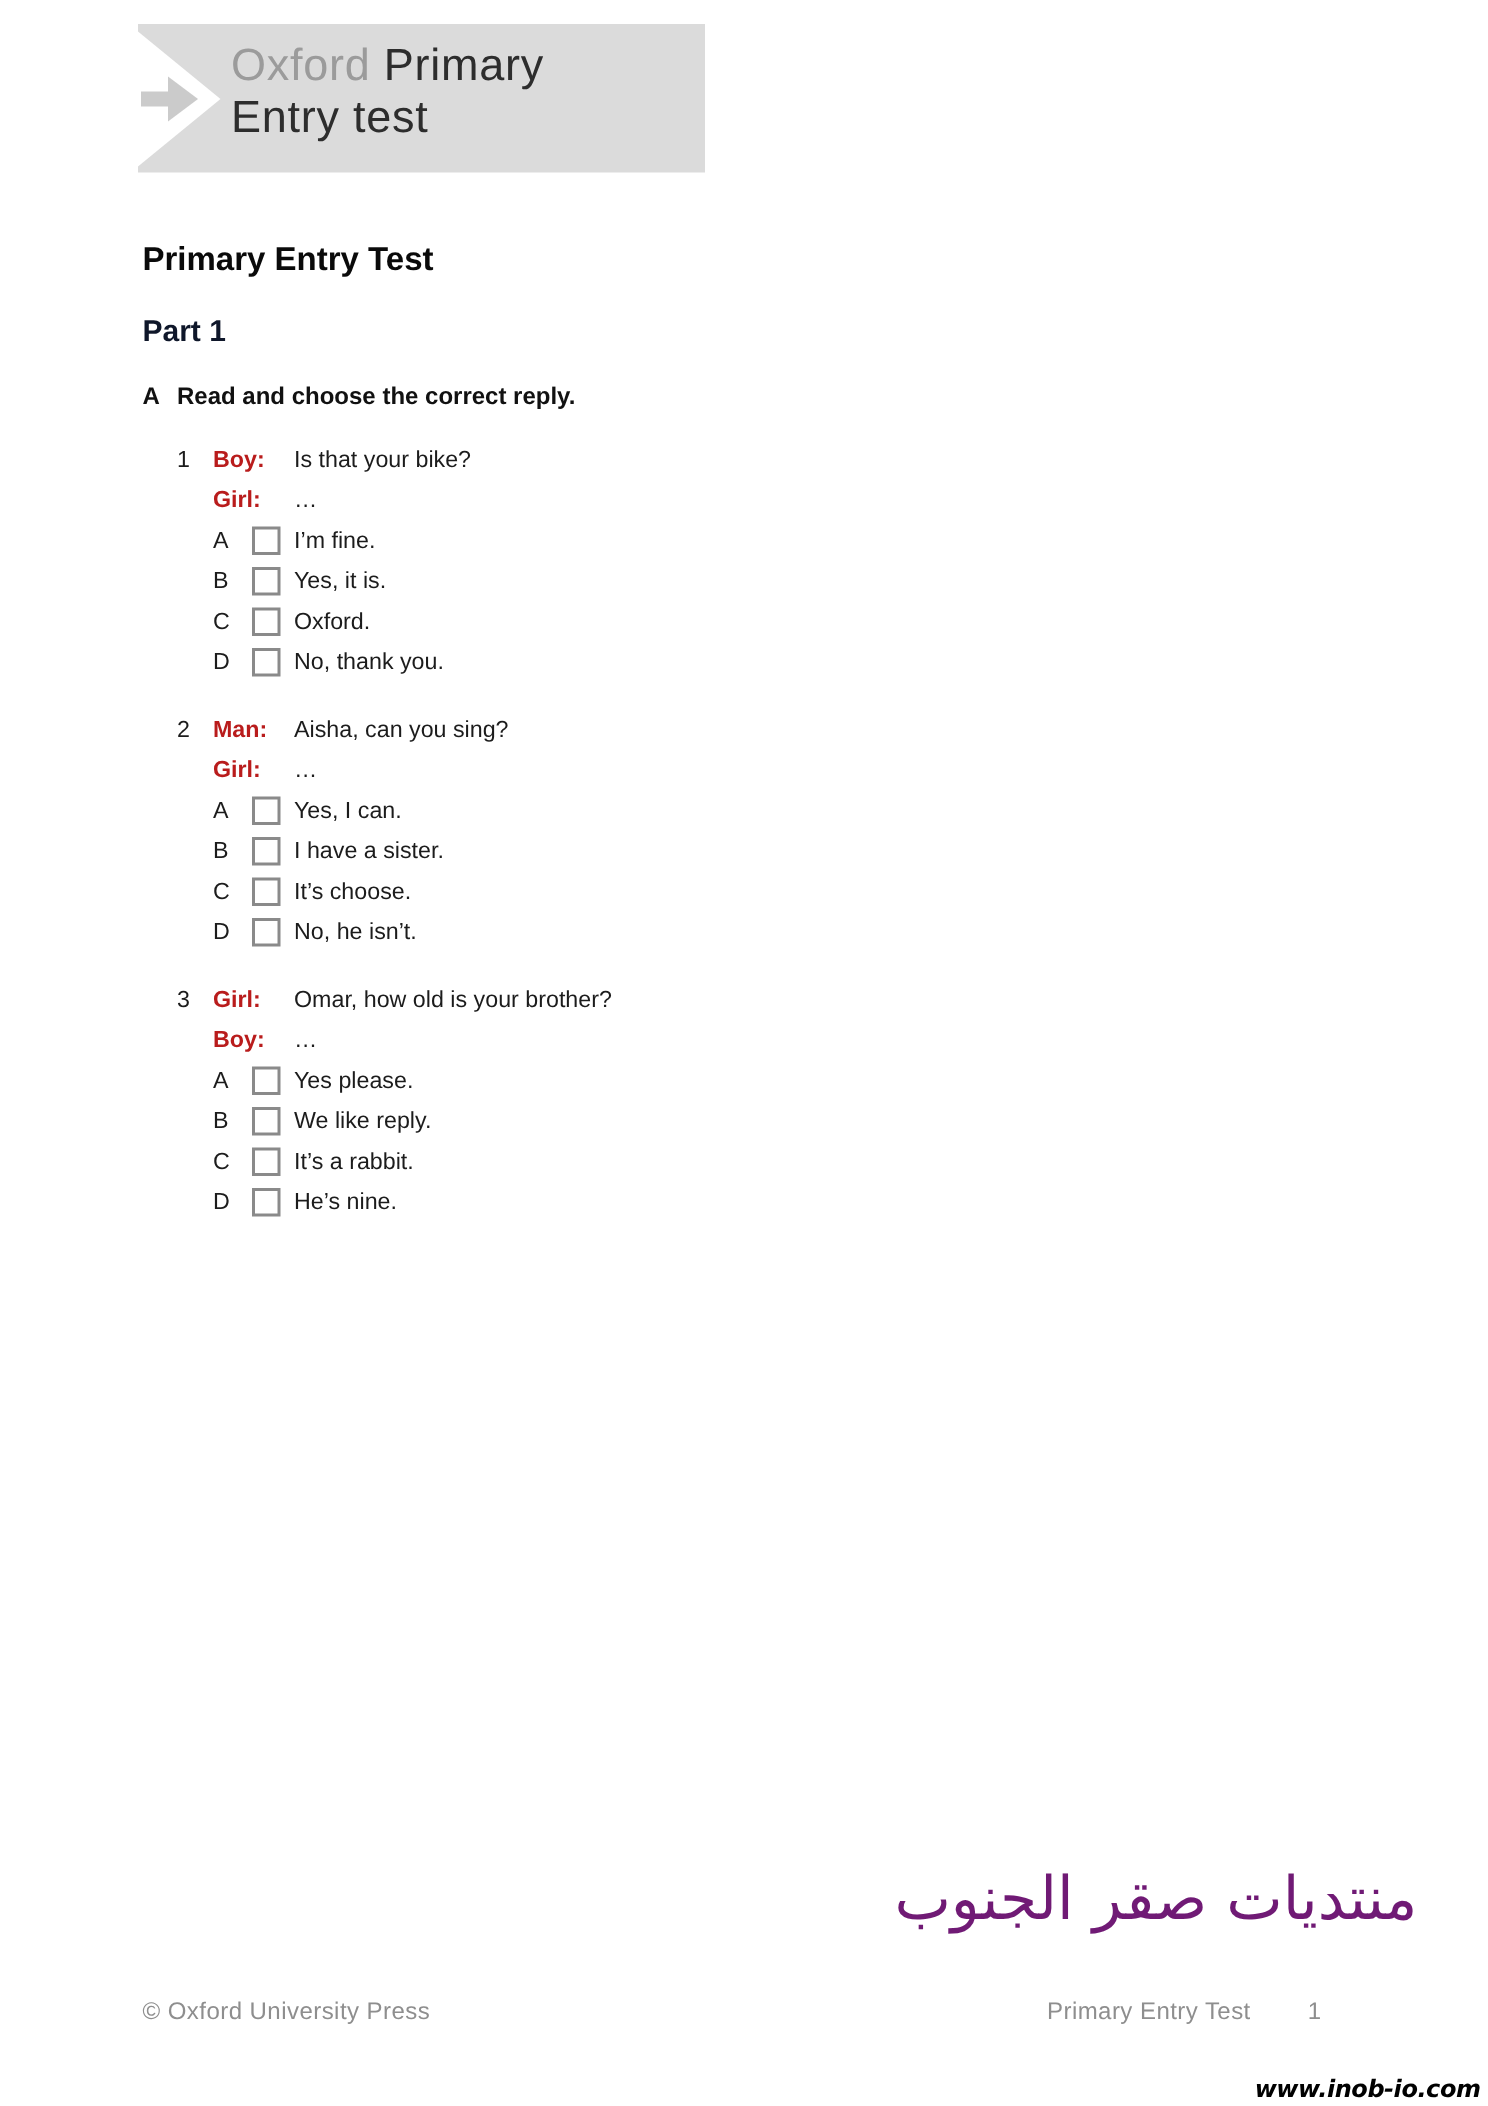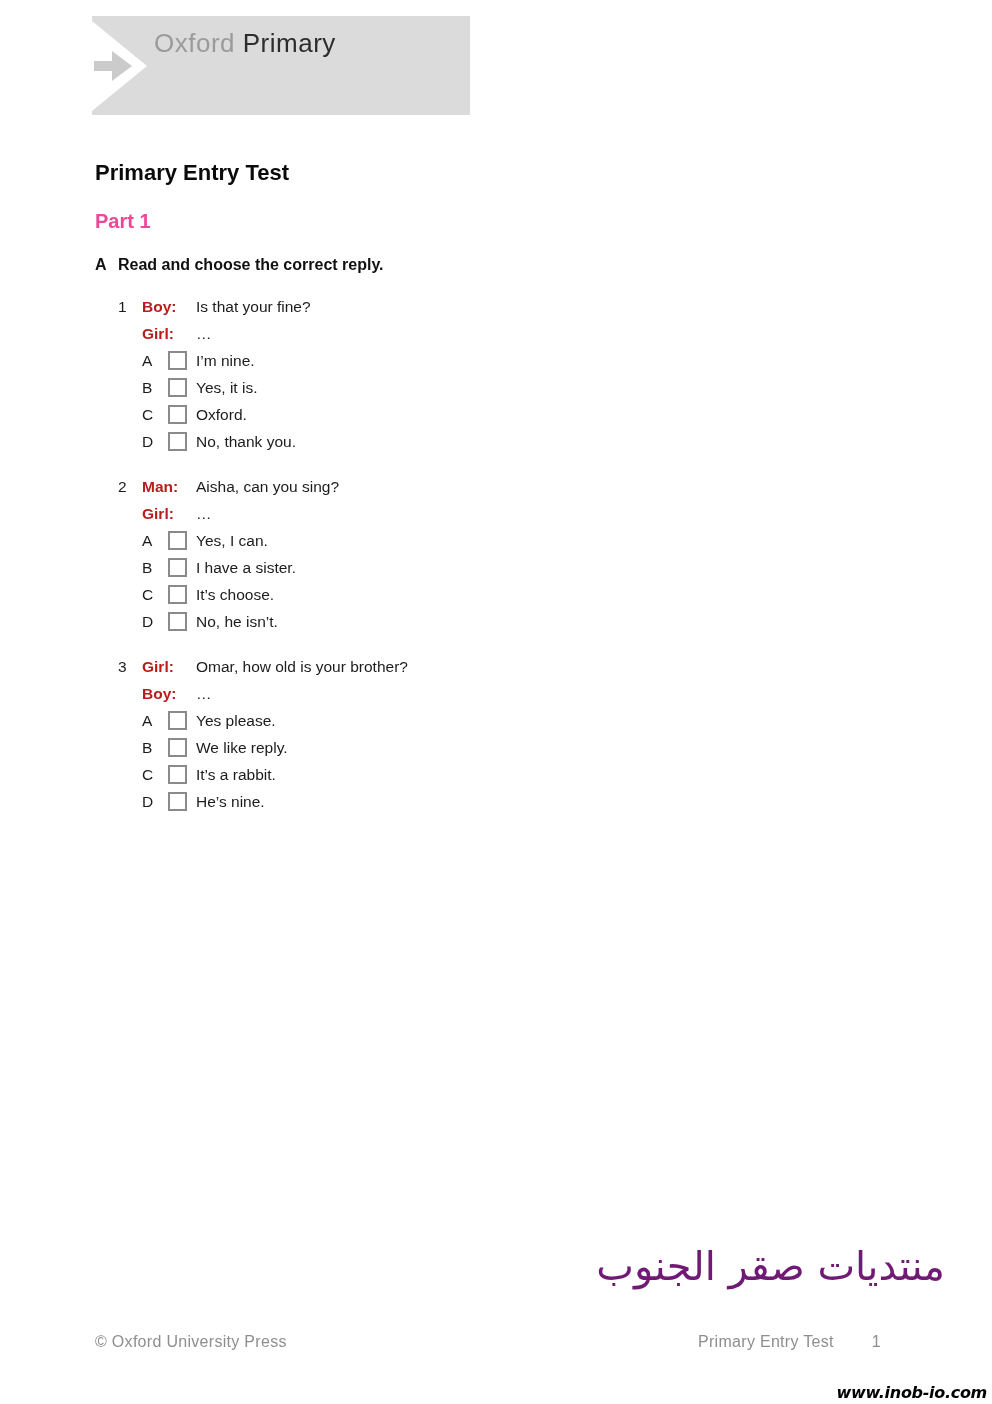--- a/index.html
+++ b/index.html
@@ -17,28 +17,28 @@
     border-left:55px solid #ffffff;
   }
   .arrow-gray-tail { position:absolute; left:2px; top:45px; width:18px; height:10px; background:#cbcbcb; }
   .arrow-gray-head {
     position:absolute; left:20px; top:35px; width:0; height:0;
     border-top:15px solid transparent; border-bottom:15px solid transparent;
     border-left:20px solid #cbcbcb;
   }
   .logo-text {
     position:absolute; left:62px; top:10px;
-    font-size:26px; line-height:35px; letter-spacing:0.5px;
+    font-size:30px; line-height:35px; letter-spacing:0.5px;
     color:#2d2d2d; font-weight:400; white-space:nowrap;
   }
   .logo-oxford { color:#9b9b9b; }
 
   
   .doc-title { position:absolute; left:95px; top:160px; font-size:22px; font-weight:bold; color:#0a0a0a; }
-  .part-title { position:absolute; left:95px; top:210px; font-size:20px; font-weight:bold; color:#ec4899; }
+  .part-title { position:absolute; left:95px; top:210px; font-size:20px; font-weight:bold; color:#0f172a; }
   .section-head {
     position:absolute; left:95px; top:256px; font-size:16px; font-weight:bold; color:#111;
     display:flex;
   }
   .section-letter { width:23px; }
 
   
   .questions { position:absolute; left:118px; top:293px; font-size:15.5px; }
   .question { margin-bottom:18px; }
   .d-line { display:grid; grid-template-columns:24px 54px 1fr; height:27px; align-items:center; }
@@ -67,52 +67,53 @@
 <body>
 
 <div class="page">
 
   <div class="banner">
     <div class="chevron-white"></div>
     <div class="arrow-gray-tail"></div>
     <div class="arrow-gray-head"></div>
     <div class="logo-text">
       <div><span class="logo-oxford">Oxford</span> <span>Primary</span></div>
+      <div>Entry test</div>
     </div>
   </div>
 
   <div class="doc-title">Primary Entry Test</div>
   <div class="part-title">Part 1</div>
 
   <div class="section-head">
     <span class="section-letter">A</span>
     <span>Read and choose the correct reply.</span>
   </div>
 
   <div class="questions">
   <div class="question">
     <div>
   <div class="d-line">
     <span class="q-num">1</span>
     <span class="speaker">Boy:</span>
-    <span>Is that your fine?</span>
+    <span>Is that your bike?</span>
   </div>
 
   <div class="d-line">
     <span class="q-num"></span>
     <span class="speaker">Girl:</span>
     <span>…</span>
   </div>
 </div>
     <div>
   <div class="opt-row">
     <span></span>
     <span>A</span>
     <span class="checkbox"></span>
-    <span>I’m nine.</span>
+    <span>I’m fine.</span>
   </div>
 
   <div class="opt-row">
     <span></span>
     <span>B</span>
     <span class="checkbox"></span>
     <span>Yes, it is.</span>
   </div>
 
   <div class="opt-row">

